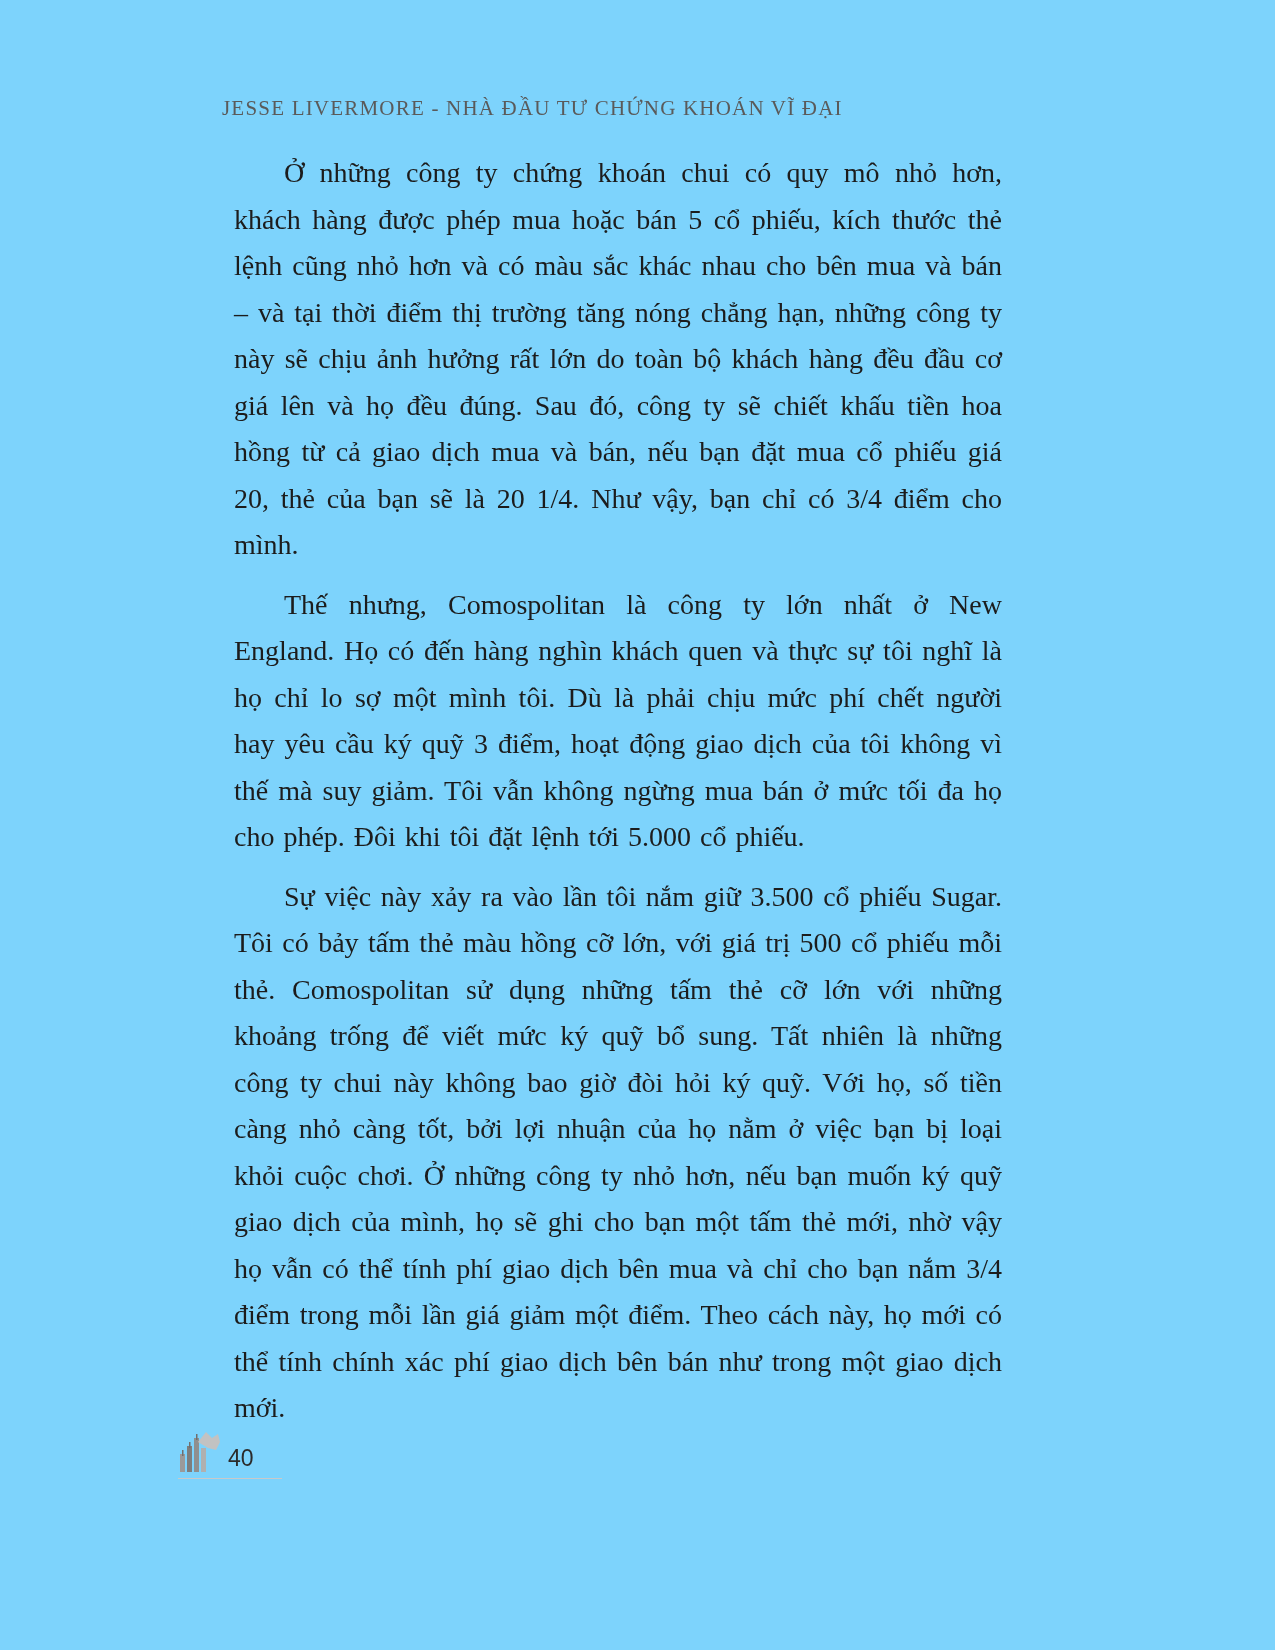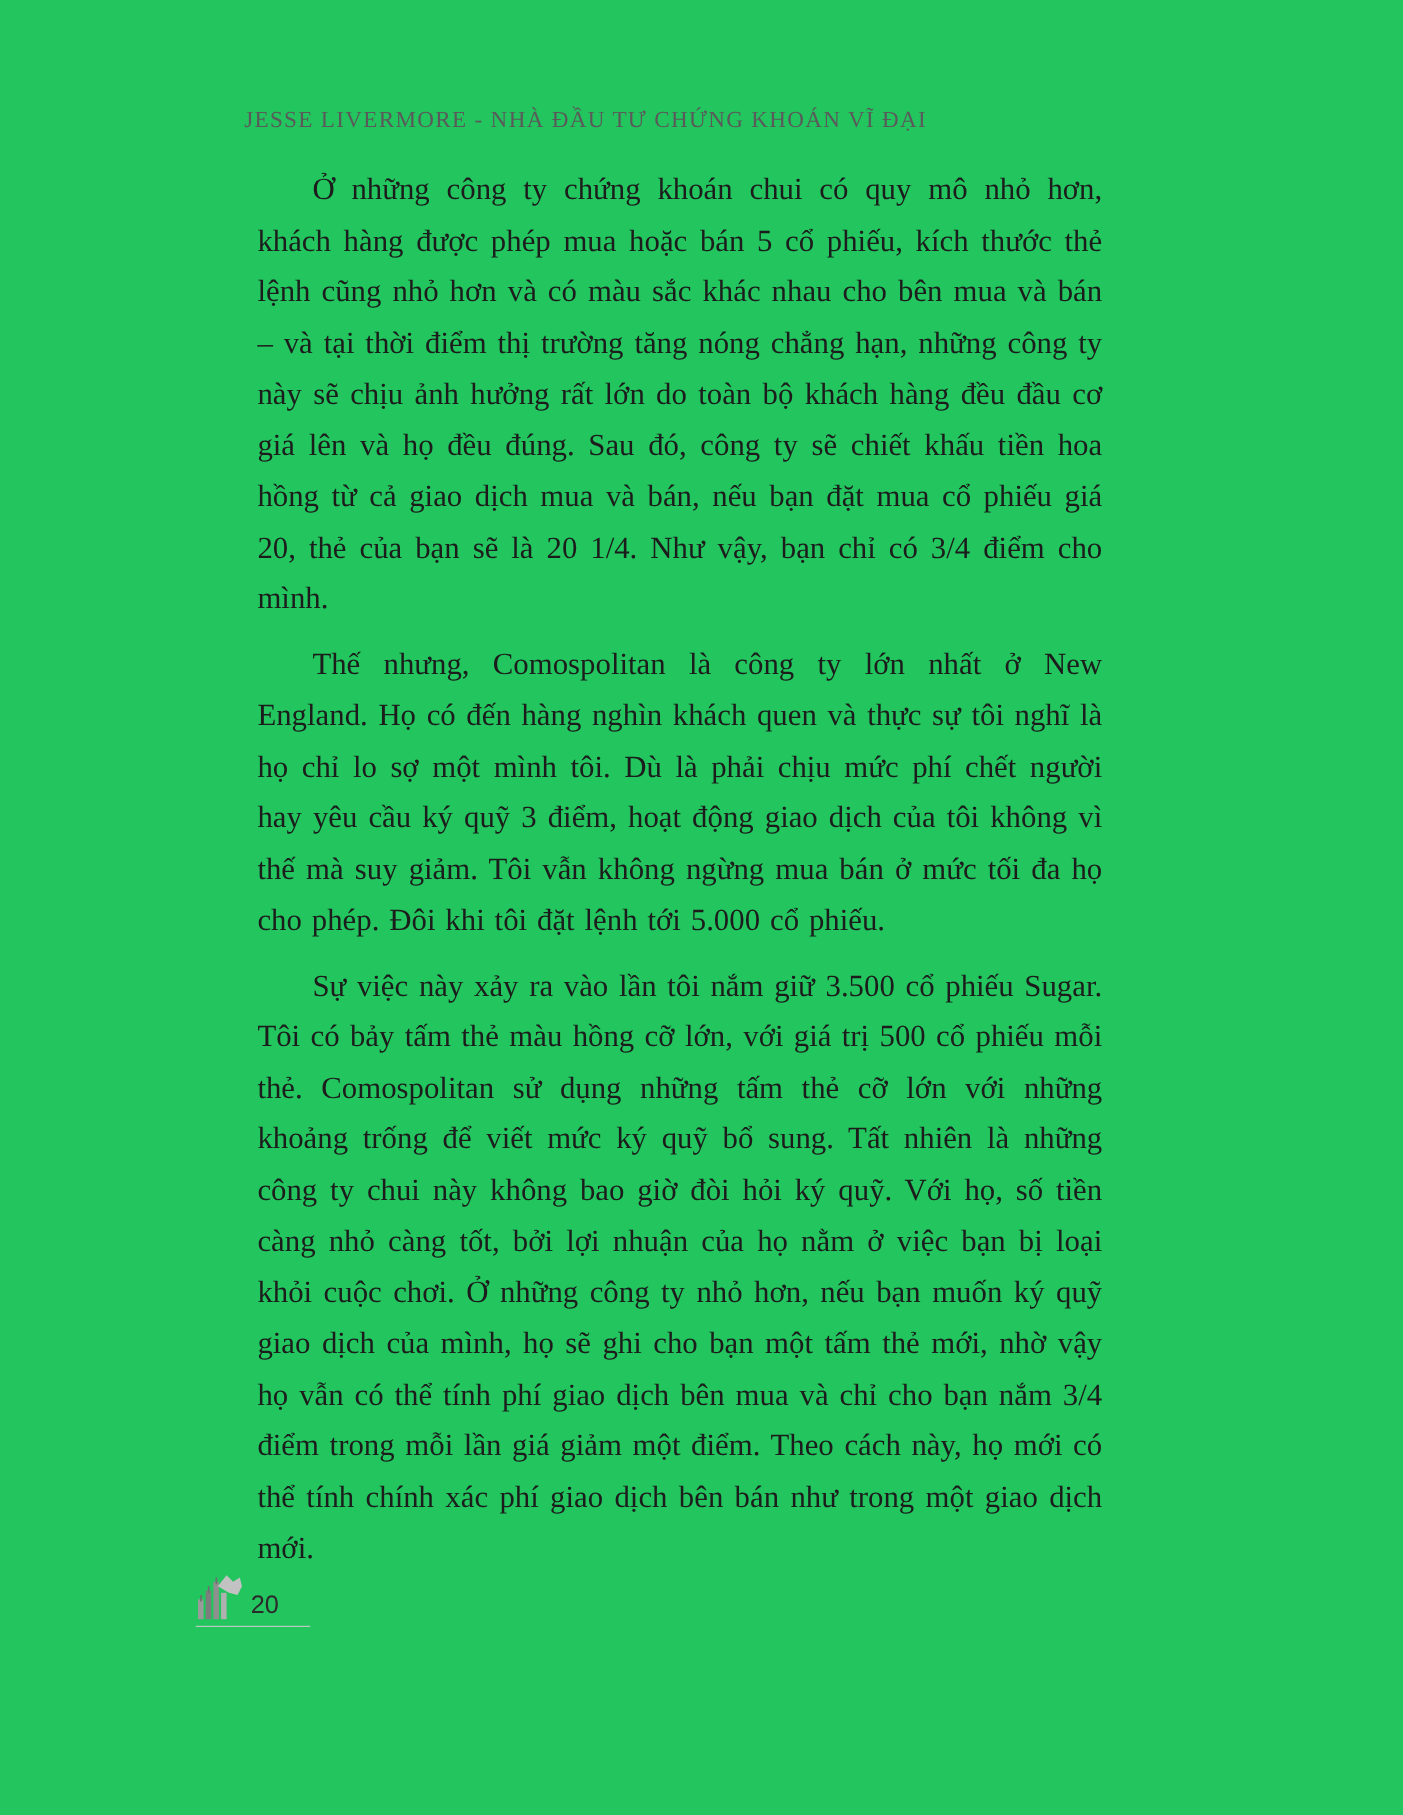--- a/index.html
+++ b/index.html
@@ -13,21 +13,21 @@
     height: 1650px;
     position: relative;
     font-family: "Liberation Serif", "DejaVu Serif", serif;
     color: #1c1c1c;
     overflow: hidden;
   }
 
   .page {
     position: absolute;
     inset: 0;
-    background: #22c55e;
+    background: #7dd3fc;
   }
 
   .running-header {
     position: absolute;
     top: 96px;
     left: 222px;
     right: 285px;
     font-family: "Liberation Serif", "DejaVu Serif", serif;
     font-size: 21px;
     letter-spacing: 1.2px;
@@ -99,16 +99,16 @@
         <rect x="2" y="26" width="5" height="18" fill="#9a9a9a"></rect>
         <rect x="9" y="18" width="5" height="26" fill="#7d7d7d"></rect>
         <rect x="16" y="10" width="5" height="34" fill="#8f8f8f"></rect>
         <rect x="23" y="20" width="5" height="24" fill="#b0b0b0"></rect>
         <path d="M20 14 L28 4 L34 10 L40 6 L42 14 L38 22 L30 20 Z" fill="#c2c2c2"></path>
         <rect x="4" y="22" width="1.5" height="6" fill="#6f6f6f"></rect>
         <rect x="11" y="14" width="1.5" height="6" fill="#6f6f6f"></rect>
         <rect x="18" y="6" width="1.5" height="6" fill="#6f6f6f"></rect>
       </svg>
     </span>
-    <span class="page-number">20</span>
+    <span class="page-number">40</span>
   </footer>
 
 </div>
 
 </body></html>

